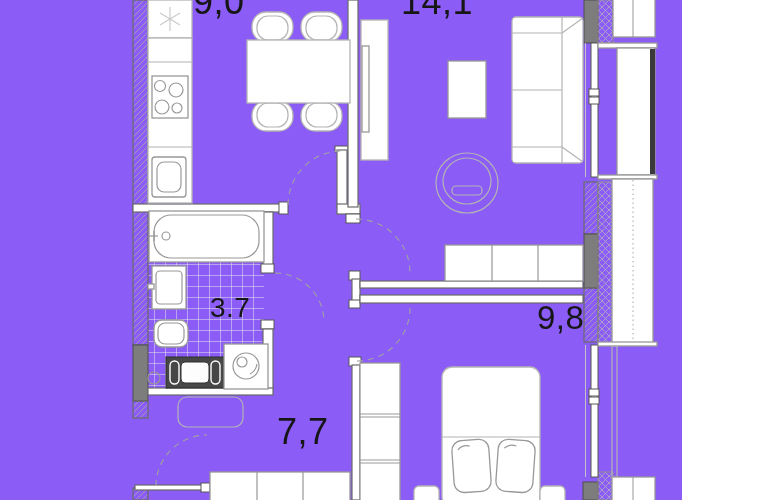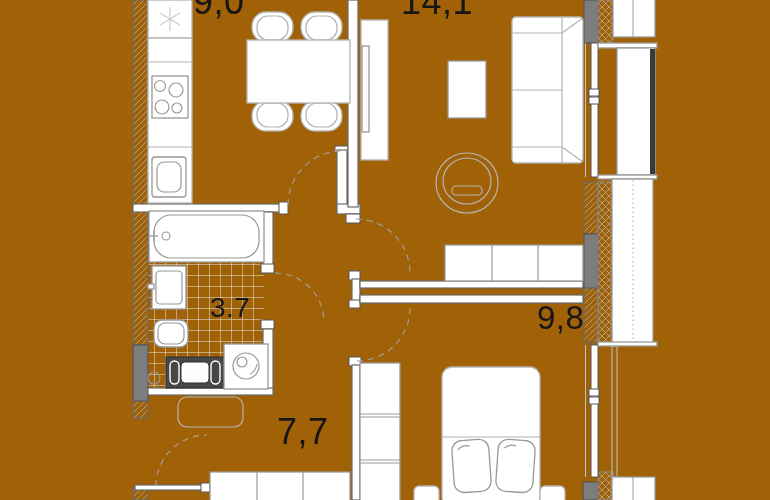--- a/index.html
+++ b/index.html
@@ -1,16 +1,16 @@
 <!DOCTYPE html>
 <html style="--c-wall_dark: #7d7d7d; --c-line_light: #b4b4b4; --c-line_wall: #6a6a6a; --c-label: #161616; --c-balcony_glass: #3a3a3a;"><head>
 <meta charset="utf-8">
 <style>
   html,body{margin:0;padding:0;background:#fff;}
-  .stage{width:770px;height:500px;position:relative;background:#a16207;overflow:hidden;}
+  .stage{width:682px;height:500px;position:relative;background:#8b5cf6;overflow:hidden;}
   svg{display:block;}
   .wall{fill:#ffffff;stroke:#6a6a6a;stroke-width:1.2;}
   .hatch{fill:url(#hatchP);stroke:#6a6a6a;stroke-width:1.2;}
   .xh{fill:url(#xhP);stroke:#8d8d8d;stroke-width:1;}
   .dark{fill:var(--c-wall_dark,#7d7d7d);stroke:#4e4e4e;stroke-width:1;}
   .jamb{fill:#ffffff;stroke:#565656;stroke-width:1;}
   .fur{fill:#ffffff;stroke:var(--c-line_light,#b4b4b4);stroke-width:1.3;}
   .fur2{fill:none;stroke:var(--c-line_light,#b4b4b4);stroke-width:1.2;}
   .furm{fill:#ffffff;stroke:#989898;stroke-width:1.3;}
   .furm2{fill:none;stroke:#989898;stroke-width:1.2;}

